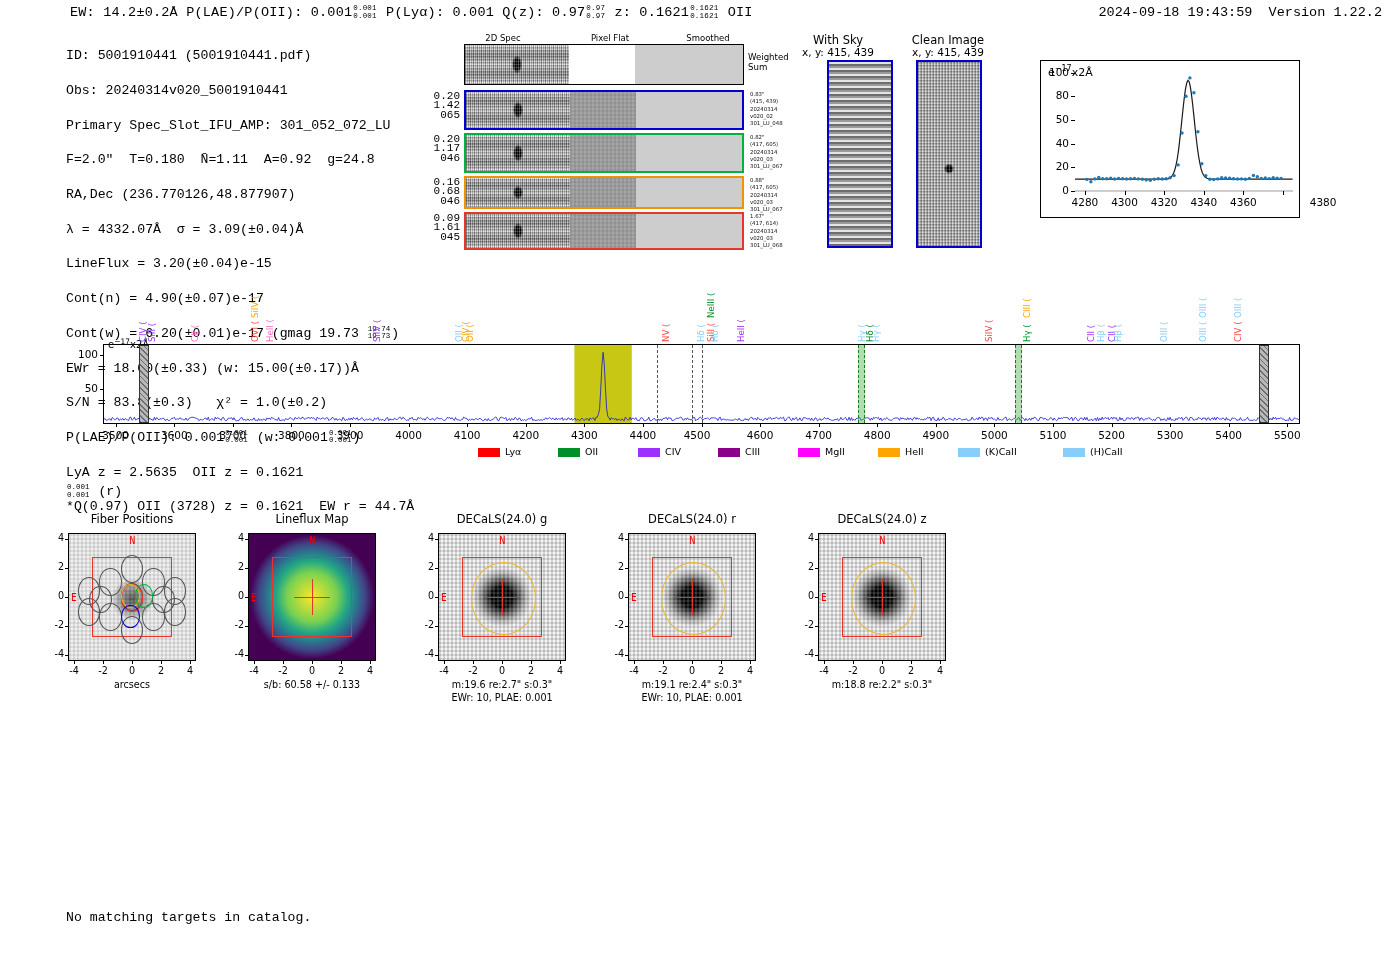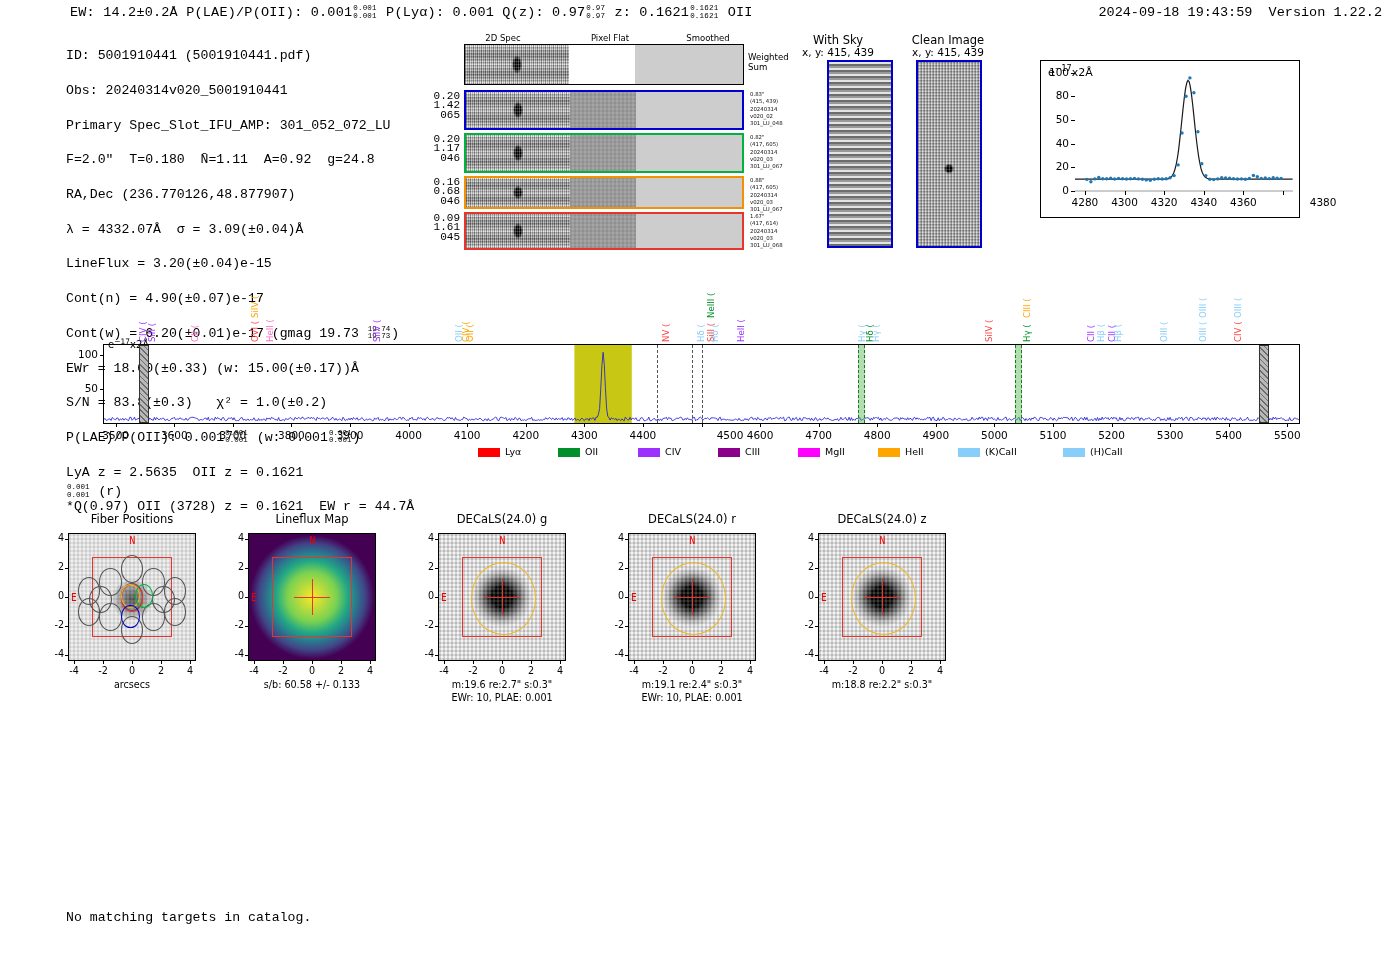--- a/index.html
+++ b/index.html
@@ -326,21 +326,21 @@
        <div class="ticklab sans" style="left:383.60784313725486px;top:429px;width:50px;">4000</div>
     <div class="tick" style="left:467.18627450980387px;top:423px;width:1px;height:4px;"></div>
        <div class="ticklab sans" style="left:442.18627450980387px;top:429px;width:50px;">4100</div>
     <div class="tick" style="left:525.7647058823529px;top:423px;width:1px;height:4px;"></div>
        <div class="ticklab sans" style="left:500.7647058823529px;top:429px;width:50px;">4200</div>
     <div class="tick" style="left:584.343137254902px;top:423px;width:1px;height:4px;"></div>
        <div class="ticklab sans" style="left:559.343137254902px;top:429px;width:50px;">4300</div>
     <div class="tick" style="left:642.9215686274509px;top:423px;width:1px;height:4px;"></div>
        <div class="ticklab sans" style="left:617.9215686274509px;top:429px;width:50px;">4400</div>
     <div class="tick" style="left:701.5px;top:423px;width:1px;height:4px;"></div>
-       <div class="ticklab sans" style="left:705px;top:429px;width:50px;">4500</div>
+       <div class="ticklab sans" style="left:672px;top:429px;width:50px;">4500</div>
     <div class="tick" style="left:760.0784313725491px;top:423px;width:1px;height:4px;"></div>
        <div class="ticklab sans" style="left:735.0784313725491px;top:429px;width:50px;">4600</div>
     <div class="tick" style="left:818.656862745098px;top:423px;width:1px;height:4px;"></div>
        <div class="ticklab sans" style="left:793.656862745098px;top:429px;width:50px;">4700</div>
     <div class="tick" style="left:877.2352941176471px;top:423px;width:1px;height:4px;"></div>
        <div class="ticklab sans" style="left:852.2352941176471px;top:429px;width:50px;">4800</div>
     <div class="tick" style="left:935.813725490196px;top:423px;width:1px;height:4px;"></div>
        <div class="ticklab sans" style="left:910.813725490196px;top:429px;width:50px;">4900</div>
     <div class="tick" style="left:994.3921568627451px;top:423px;width:1px;height:4px;"></div>
        <div class="ticklab sans" style="left:969.3921568627451px;top:429px;width:50px;">5000</div>

